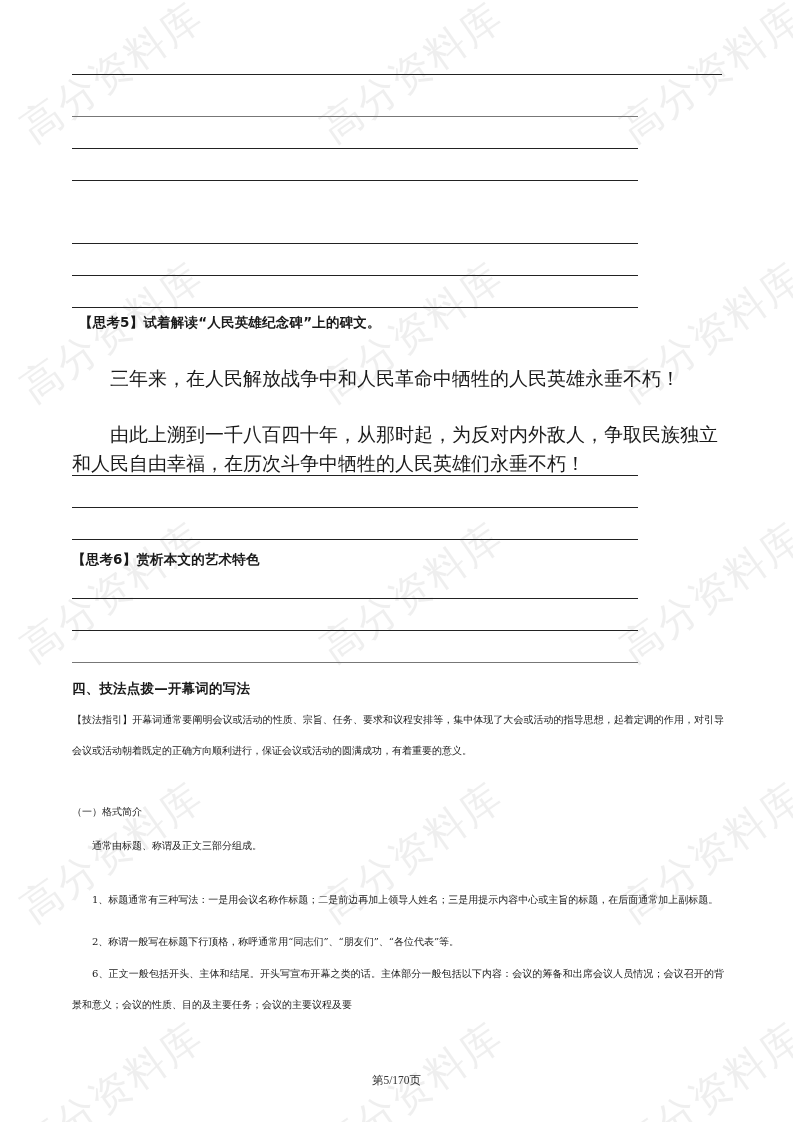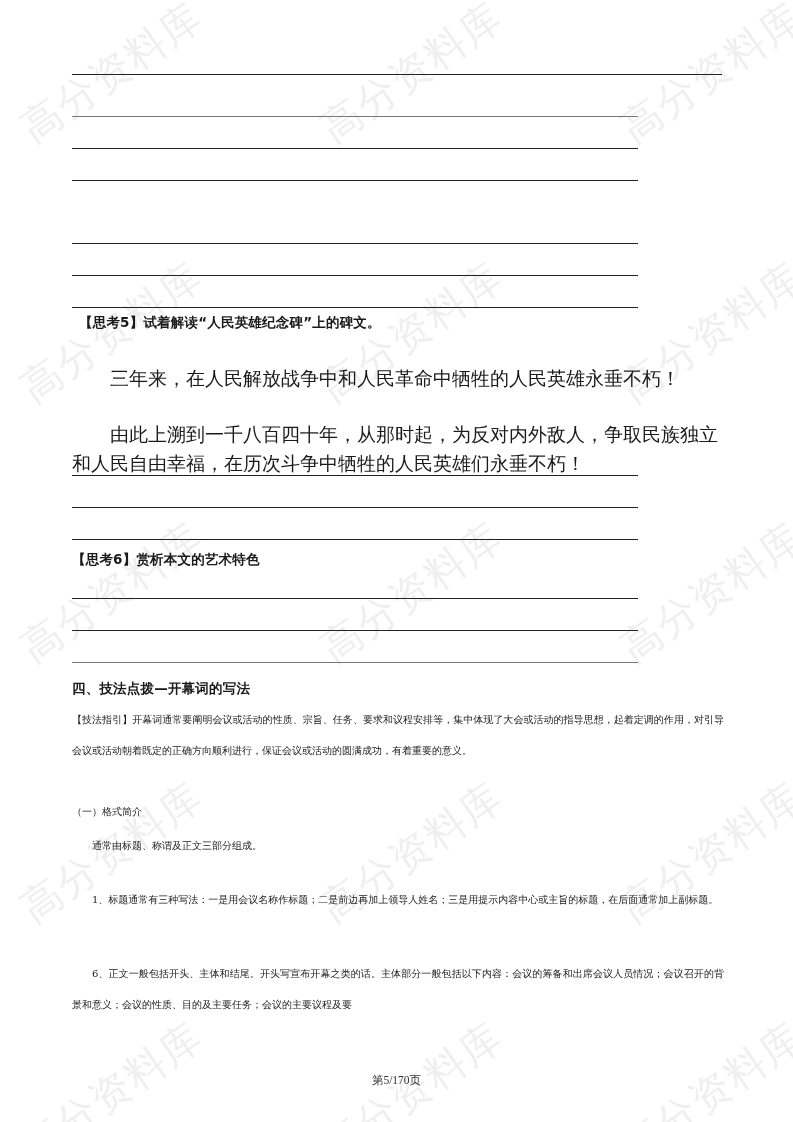--- a/index.html
+++ b/index.html
@@ -62,16 +62,17 @@
   <div class="heading" style="top:551px;">【思考6】赏析本文的艺术特色</div>
   <div class="rule short" style="top:598px;"></div>
   <div class="rule short" style="top:630px;"></div>
   <div class="rule short grey" style="top:662px;"></div>
 
   <div class="heading" style="top:680px;">四、技法点拨—开幕词的写法</div>
   <div class="para" style="top:704px;">【技法指引】开幕词通常要阐明会议或活动的性质、宗旨、任务、要求和议程安排等，集中体现了大会或活动的指导思想，起着定调的作用，对引导会议或活动朝着既定的正确方向顺利进行，保证会议或活动的圆满成功，有着重要的意义。</div>
   <div class="para" style="top:796px;">（一）格式简介</div>
   <div class="para indent" style="top:830px;">通常由标题、称谓及正文三部分组成。</div>
   <div class="para indent" style="top:864px;margin-top:20px;">1、标题通常有三种写法：一是用会议名称作标题；二是前边再加上领导人姓名；三是用提示内容中心或主旨的标题，在后面通常加上副标题。</div>
+  <div class="para indent" style="top:926px;">2、称谓一般写在标题下行顶格，称呼通常用“同志们”、“朋友们”、“各位代表”等。</div>
   <div class="para indent" style="top:958px;">6、正文一般包括开头、主体和结尾。开头写宣布开幕之类的话。主体部分一般包括以下内容：会议的筹备和出席会议人员情况；会议召开的背景和意义；会议的性质、目的及主要任务；会议的主要议程及要</div>
 
   <div class="footer">第5/170页</div>
 </div>
 
 </body></html>

